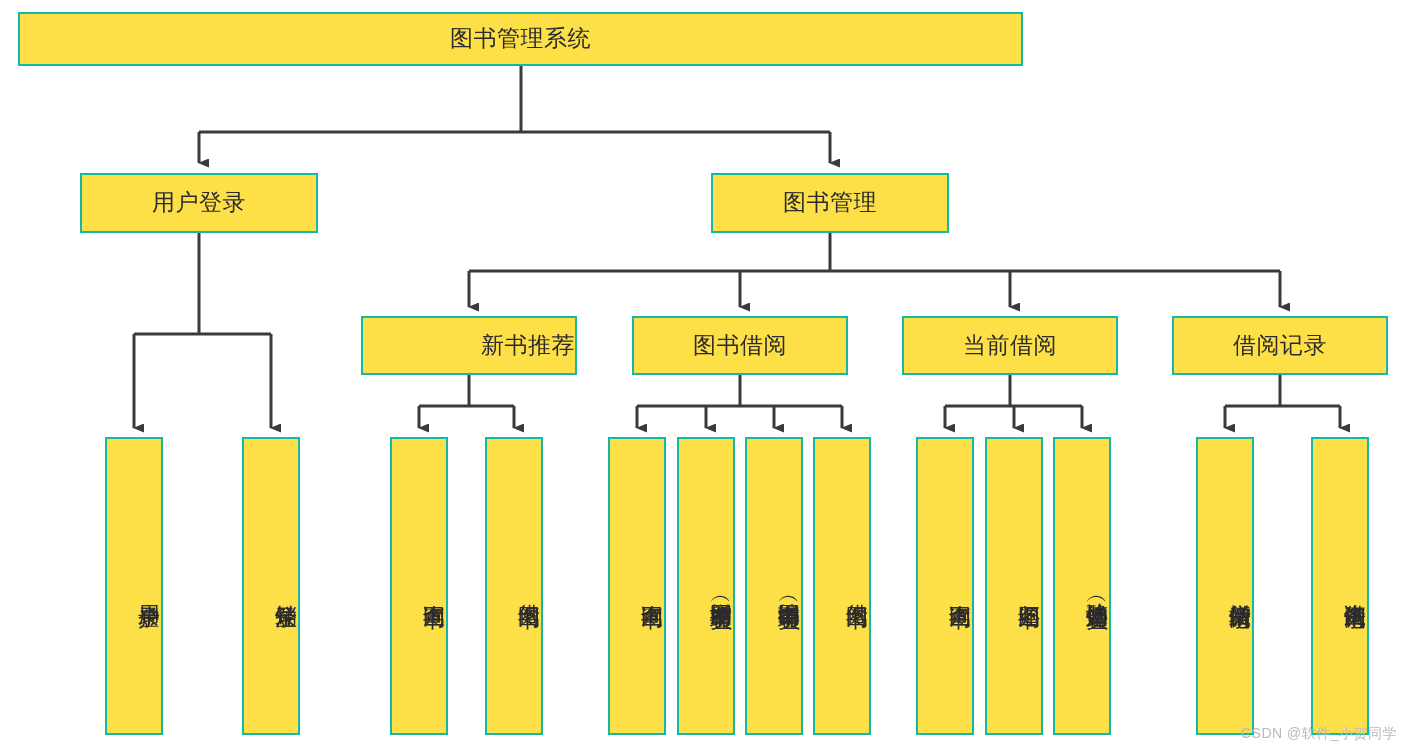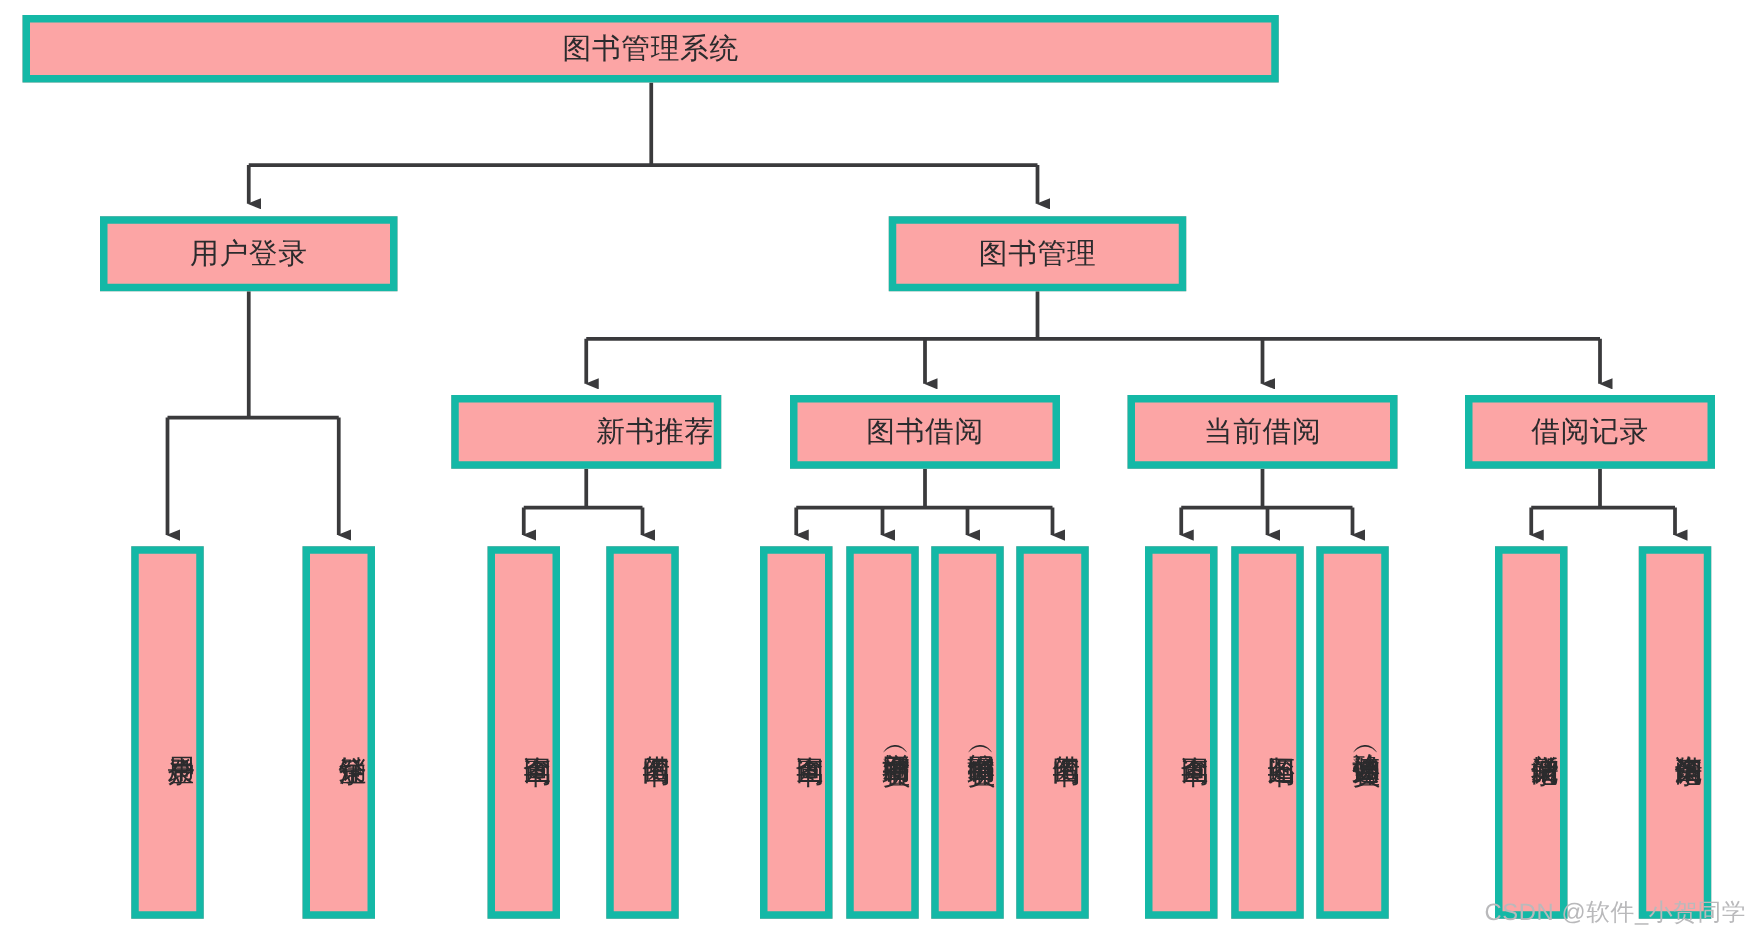--- a/index.html
+++ b/index.html
@@ -23,22 +23,22 @@
     position: absolute;
     left: 0;
     top: 0;
     width: 1405px;
     height: 747px;
     pointer-events: none;
   }
   .node {
     position: absolute;
     box-sizing: border-box;
-    background: #fca5a5;
-    border: 6px solid #14b8a6;
+    background: #fde047;
+    border: 2px solid #14b8a6;
     display: flex;
     align-items: center;
     justify-content: center;
     color: #2b2b2d;
   }
   .node-h {
     font-size: 23px;
     letter-spacing: 0.5px;
     line-height: 1.1;
     white-space: nowrap;
@@ -56,21 +56,21 @@
   }
   .node-leaf > span {
     writing-mode: vertical-rl;
     text-orientation: upright;
     display: block;
   }
   .watermark {
     position: absolute;
     right: 8px;
     bottom: 4px;
-    font-size: 19px;
+    font-size: 14px;
     color: #b9b9bb;
     white-space: nowrap;
     letter-spacing: 0.5px;
     text-align: right;
   }
 </style>
 </head>
 <body>
 
 <div id="diagram-root">
@@ -139,21 +139,21 @@
 
   <div class="node node-h" style="left:361px; top:316px; width:216px; height:59px;justify-content:flex-end;">
     <span>新书推荐</span>
   </div>
   <div class="node node-h" style="left:632px; top:316px; width:216px; height:59px;">
     <span>图书借阅</span>
   </div>
   <div class="node node-h" style="left:902px; top:316px; width:216px; height:59px;">
     <span>当前借阅</span>
   </div>
-  <div class="node node-h" style="left:1172px; top:316px; width:200px; height:59px;">
+  <div class="node node-h" style="left:1172px; top:316px; width:216px; height:59px;">
     <span>借阅记录</span>
   </div>
 
   <div class="node node-leaf" style="left:105px; top:437px; width:58px; height:298px;">
     <span>用户登录</span>
   </div>
   <div class="node node-leaf" style="left:242px; top:437px; width:58px; height:298px;">
     <span>注销登录</span>
   </div>
 

